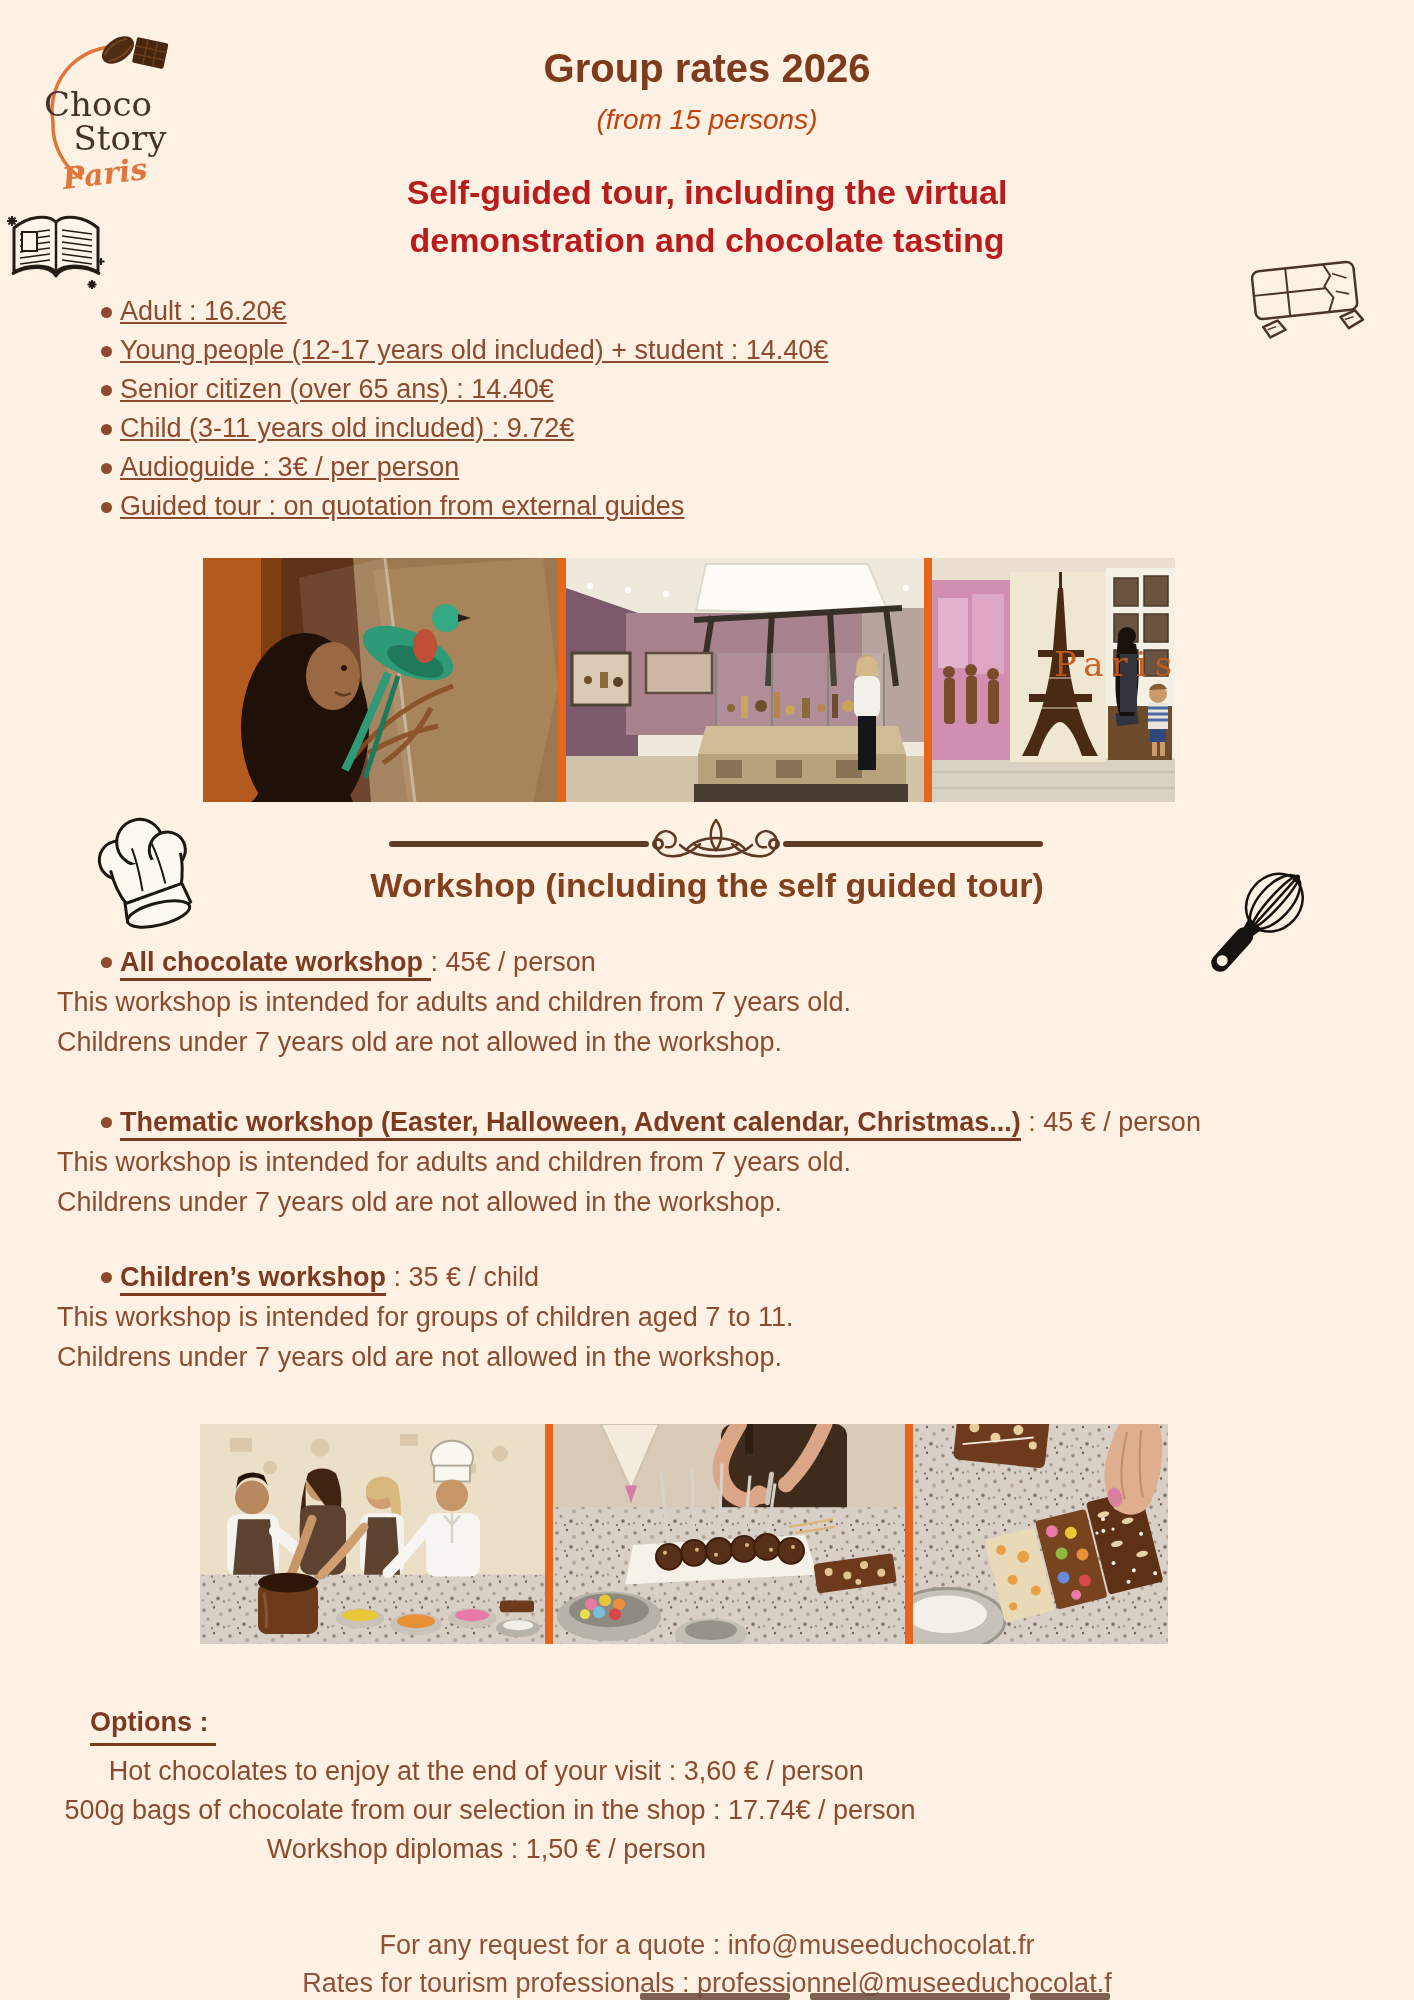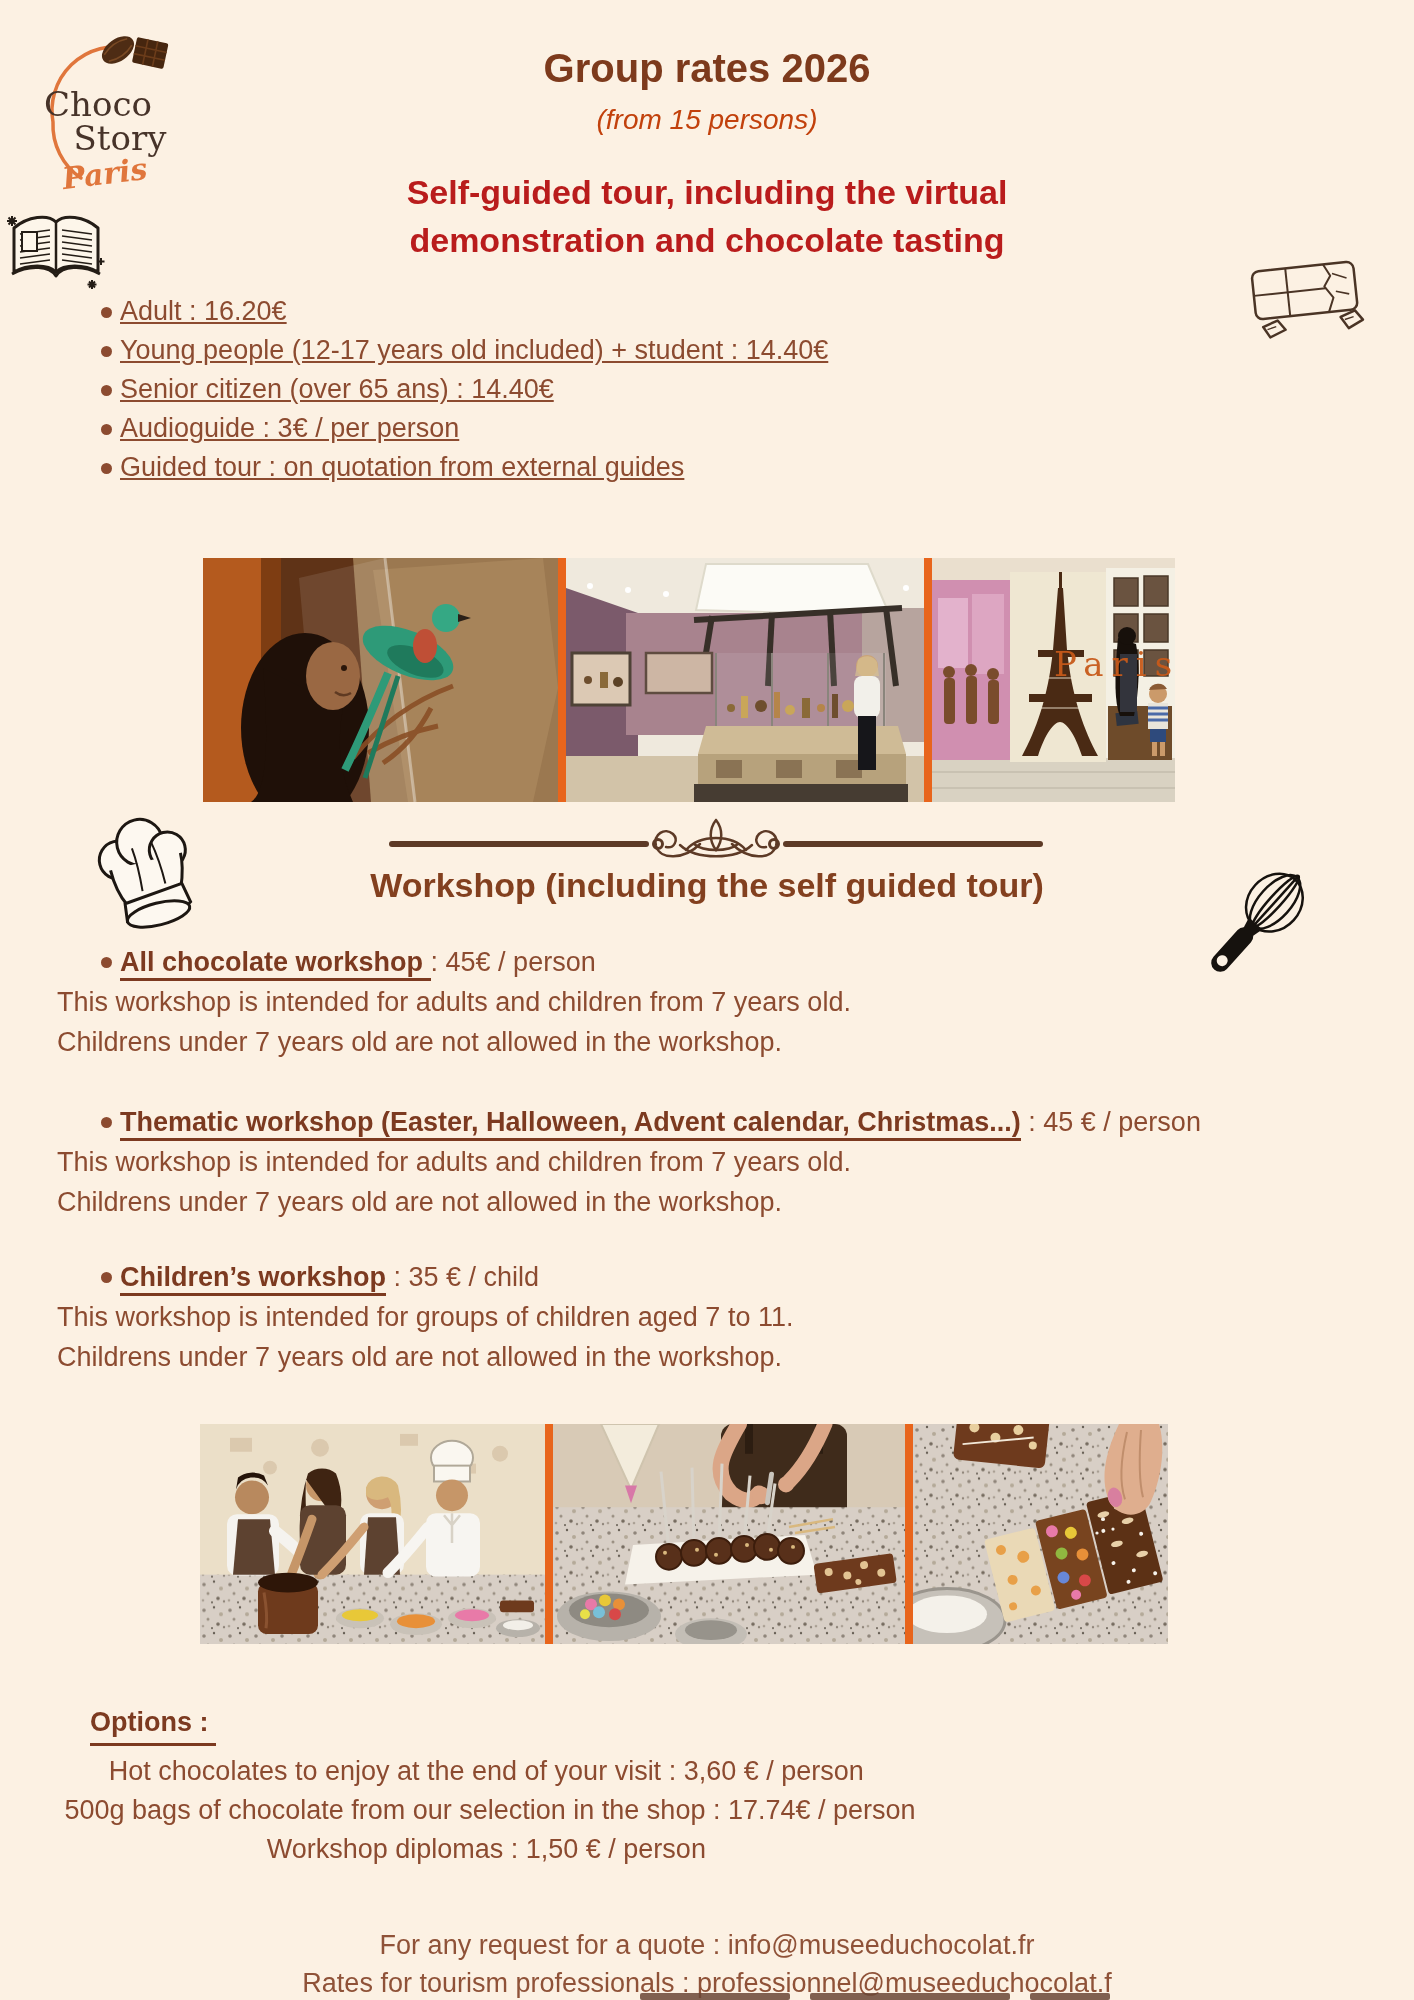--- a/index.html
+++ b/index.html
@@ -137,20 +137,21 @@
         <path d="M100,70 l15,-5 7,10 -15,7 Z"></path>
         <path d="M26,75 l9,-2 M104,73 l9,-2" fill="none" stroke-width="1.4"></path>
       </g>
     </svg>
   </div>
 
   <ul class="abs sg-list">
     <li>Adult : 16.20€</li>
     <li>Young people (12-17 years old included) + student : 14.40€</li>
     <li>Senior citizen (over 65 ans) : 14.40€</li>
+    <li>Child (3-11 years old included) : 9.72€</li>
     <li>Audioguide : 3€ / per person</li>
     <li>Guided tour : on quotation from external guides</li>
   </ul>
 
   <div class="abs strip strip1">
     <div class="photo" style="width:355px;">
       <svg viewBox="0 0 355 244" preserveAspectRatio="none">
         <rect width="355" height="244" fill="#5f3317"></rect>
         <rect width="58" height="244" fill="#b45a1e"></rect>
         <rect x="58" width="20" height="244" fill="#7e3d12"></rect>

